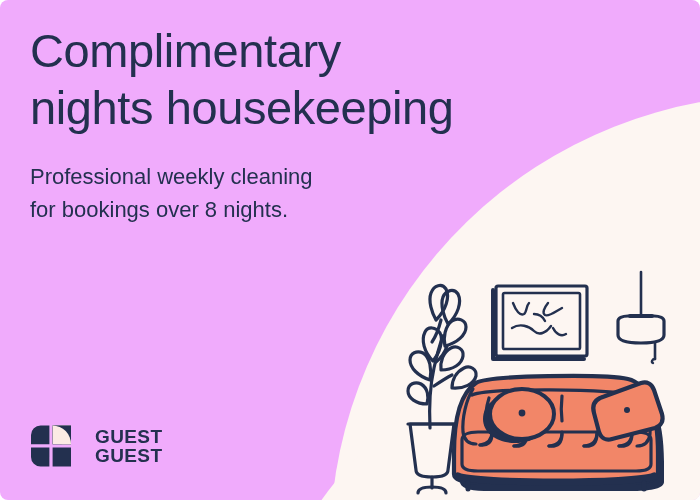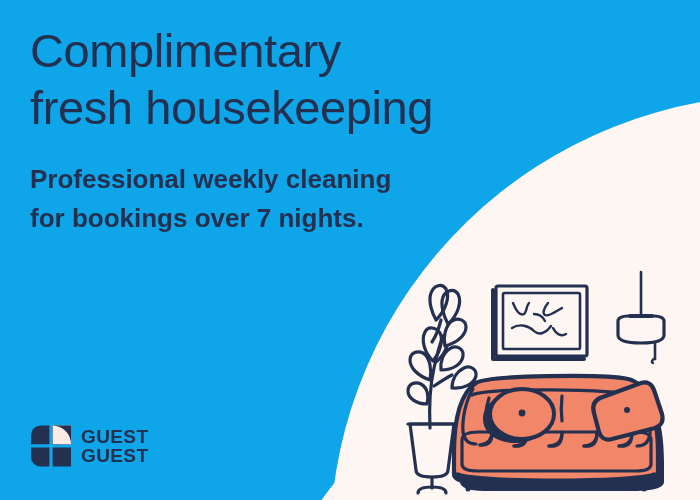--- a/index.html
+++ b/index.html
@@ -4,22 +4,23 @@
 <style>
   * { margin:0; padding:0; box-sizing:border-box; }
   html, body {
     width:700px; height:500px;
     font-family:"Liberation Sans", sans-serif;
     overflow:hidden;
   }
   #card {
     position:relative;
     width:700px; height:500px;
-    background:#0ea5e9;
+    background:#f0abfc;
     overflow:hidden;
+    border-radius:8px;
   }
   
   #bg-curve {
     position:absolute;
     left:330px; top:95px;
     width:900px; height:900px;
     border-radius:50%;
     background:#fdf6f2;
     transform:rotate(-16deg);
     pointer-events:none;
@@ -46,31 +47,31 @@
     font-weight:300;
     letter-spacing:-0.4px;
   }
   #headline .hl-line { display:block; white-space:nowrap; }
 
   #subcopy {
     position:absolute;
     left:30px; top:160px;
     width:420px;
     color:#23304f;
-    font-size:26px;
+    font-size:22px;
     line-height:1.5;
-    font-weight:700;
+    font-weight:400;
   }
   #subcopy .sub-line { display:block; white-space:nowrap; }
 
   
   #logo {
     position:absolute;
     left:31px; top:424px;
-    display:flex; align-items:center; gap:10px;
+    display:flex; align-items:center; gap:24px;
   }
   #logo-mark {
     position:relative;
     width:40px; height:44px;
     flex:0 0 auto;
   }
   #logo-text {
     color:#23304f;
     font-size:19px;
     font-weight:700;
@@ -92,26 +93,26 @@
 
 <div id="card">
 
   <div id="bg-curve"></div>
   <div id="bg-curve2"></div>
 
   <div id="content">
 
     <h1 id="headline">
       <span class="hl-line">Complimentary</span>
-      <span class="hl-line">fresh housekeeping</span>
+      <span class="hl-line">nights housekeeping</span>
     </h1>
 
     <p id="subcopy">
       <span class="sub-line">Professional weekly cleaning</span>
-      <span class="sub-line">for bookings over 7 nights.</span>
+      <span class="sub-line">for bookings over 8 nights.</span>
     </p>
 
     <div id="logo">
       <div id="logo-mark">
         <svg viewBox="0 0 40 44" xmlns="http://www.w3.org/2000/svg" aria-hidden="true">
 
           <path d="M18.4 1.5 H9.6 A9.6 9.6 0 0 0 0 11.1 V20.3 H18.4 Z" fill="#23304f"></path>
 
           <path d="M21.6 1.5 H40 V20.3 H21.6 A0 0 0 0 1 21.6 20.3 Z
                    M21.6 1.5 A18.8 18.8 0 0 1 40 20.3" fill="#23304f"></path>

